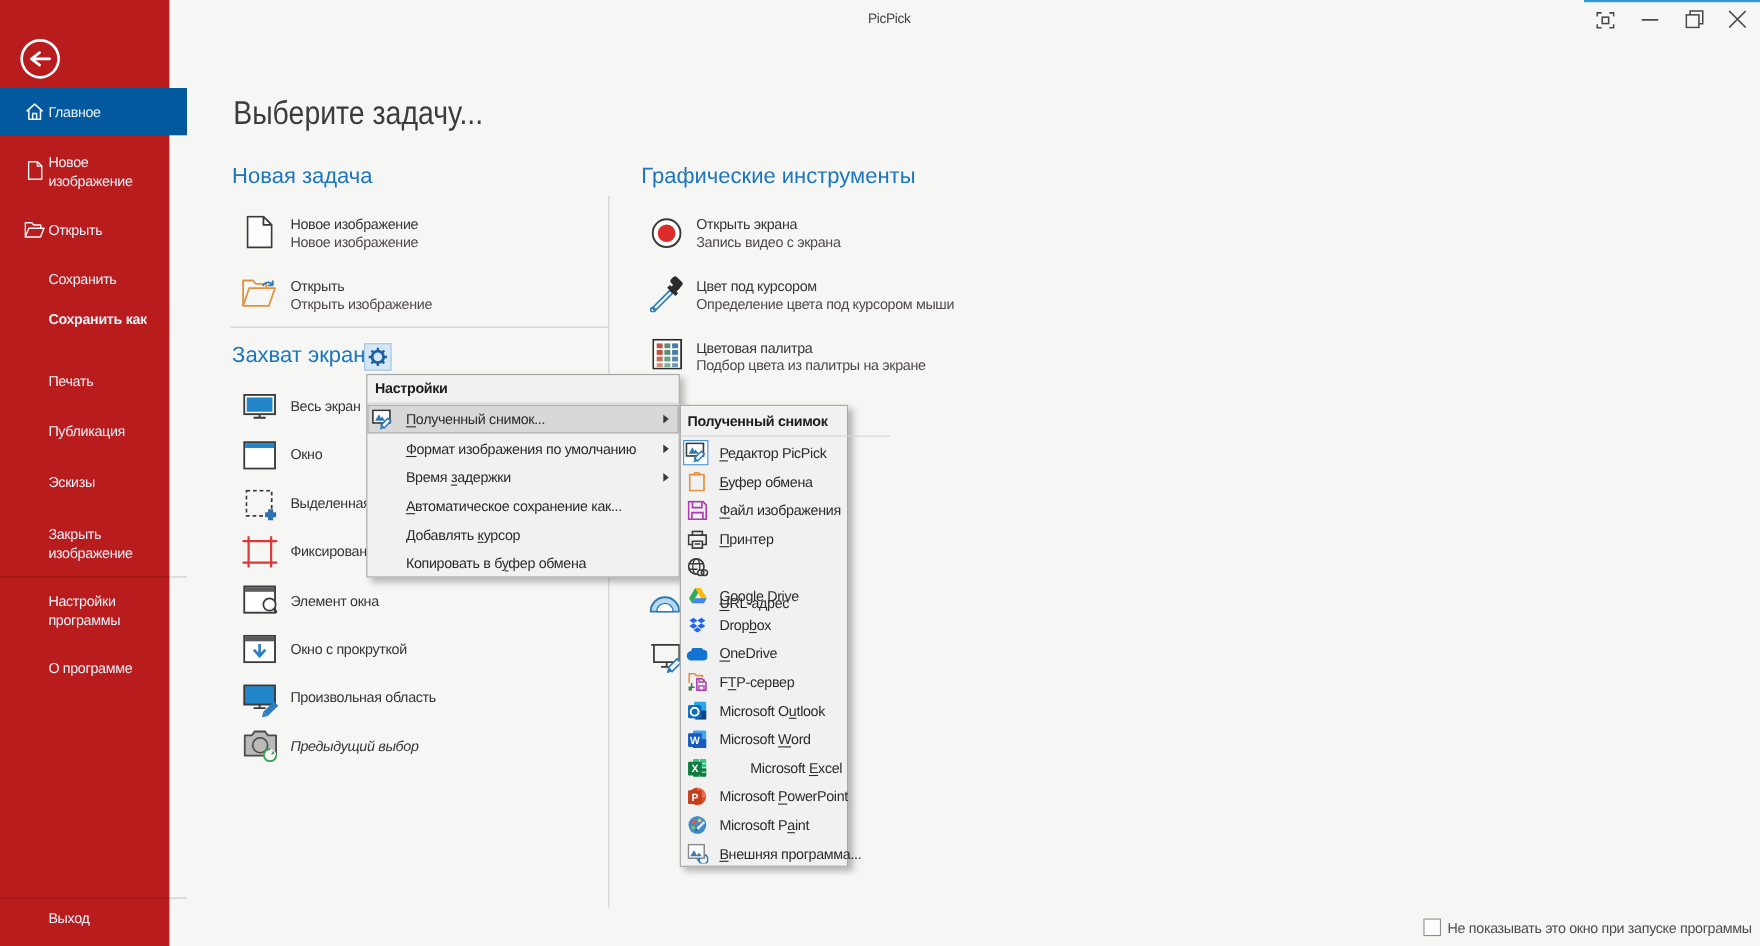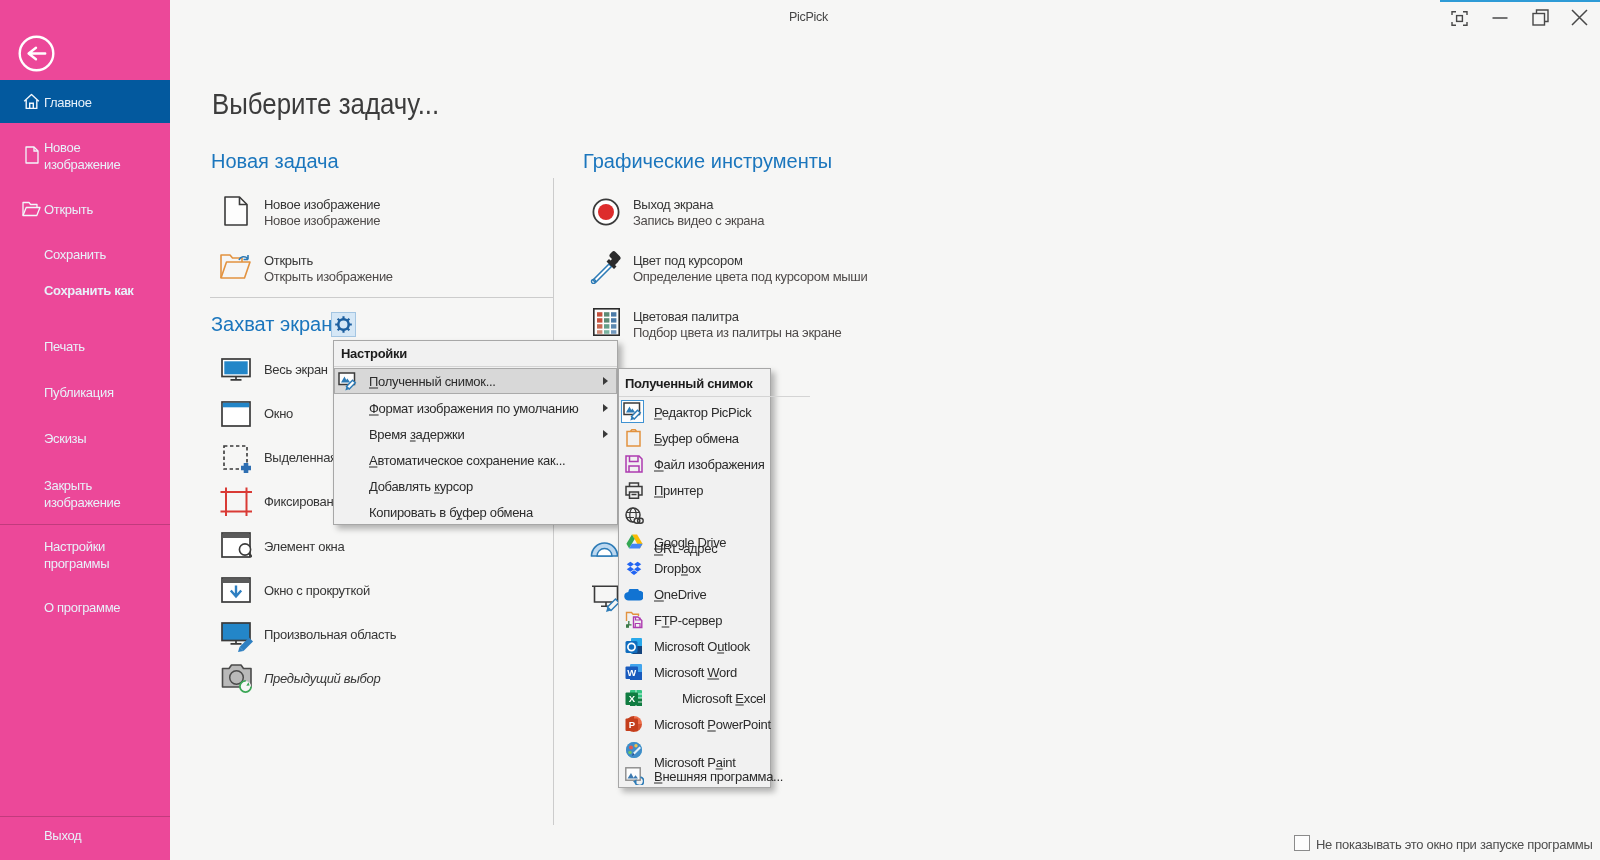--- a/index.html
+++ b/index.html
@@ -1,21 +1,21 @@
 <!DOCTYPE html>
 <html lang="ru"><head>
 <meta charset="utf-8">
 <style>
 * { margin:0; padding:0; box-sizing:border-box; }
 html,body { width:1600px; height:860px; }
 body { font-family:"Liberation Sans",sans-serif; font-size:13px; letter-spacing:-0.3px; background:#f6f6f5; position:relative; overflow:hidden; }
 .ab { position:absolute; }
 .t { position:absolute; transform:translateY(-50%); white-space:nowrap; }
 svg { display:block; }
-#side { position:absolute; left:0; top:0; width:170px; height:860px; background:#ec4899; }
+#side { position:absolute; left:0; top:0; width:154px; height:860px; background:#b91c1c; }
 #side .t, #side .tb { color:#e8f1fa; font-size:13px; }
 .tb { position:absolute; line-height:17px; }
 .sdiv { position:absolute; left:0; width:170px; height:1px; background:rgba(0,0,0,0.18); }
 .h1 { position:absolute; font-size:30px; letter-spacing:0; color:#3c3c3c; transform:translateY(-50%) scaleX(0.862); transform-origin:0 50%; }
 .h2 { position:absolute; font-size:20px; letter-spacing:0; color:#1b76bd; }
 .it { font-size:13px; color:#363636; }
 .is { font-size:13px; color:#4e4a49; }
 .mi { font-size:13px; color:#2b2b2b; }
 .menu { position:absolute; background:#f1f1f1; border:1px solid #a7a7a7; box-shadow:4px 4px 6px rgba(0,0,0,0.28); }
 .msep { position:absolute; height:1px; background:#d4d4d4; }
@@ -152,21 +152,21 @@
 <circle cx="15.5" cy="14.5" r="6.8" fill="none" stroke="#4a4a4a" stroke-width="1.5"></circle>
 <circle cx="24.5" cy="23.5" r="5.6" fill="#f6f6f5" stroke="#3aa655" stroke-width="1.7" stroke-dasharray="26 9"></circle>
 <path d="M27.5 19.2 L28.6 22.4 L25.3 22.8 Z" fill="#3aa655"></path>
 </svg>
 <div class="t it" style="left:264px;top:678px;font-style:italic;">Предыдущий выбор</div>
 
 <svg class="ab" style="left:592px;top:198px;" width="28" height="28" viewBox="0 0 28 28">
 <circle cx="14" cy="14" r="12.6" fill="#ffffff" stroke="#3a3a3a" stroke-width="1.8"></circle>
 <circle cx="14" cy="14" r="8" fill="#dd2c2c"></circle>
 </svg>
-<div class="t it" style="left:633px;top:204px;">Выход экрана</div>
+<div class="t it" style="left:633px;top:204px;">Открыть экрана</div>
 <div class="t is" style="left:633px;top:220px;">Запись видео с экрана</div>
 <svg class="ab" style="left:589px;top:250px;" width="34" height="34" viewBox="0 0 34 34" fill="none">
 <path d="M4 30 L20 14 L22.5 16.5 L6.5 32.5 Z" fill="#ffffff" stroke="#2d7bb6" stroke-width="1.6" stroke-linejoin="round"></path>
 <circle cx="4.5" cy="31.5" r="2" fill="none" stroke="#2d7bb6" stroke-width="1.4"></circle>
 <path d="M17.5 11.5 L20 9 L21.5 10.5 L25 7 L29.5 11.5 L26 15 L27.5 16.5 L25 19 Z" fill="#2b2b2b"></path>
 <rect x="20.5" y="3" width="11" height="7.5" rx="2.5" transform="rotate(45 26 6.75)" fill="#2b2b2b"></rect>
 </svg>
 <div class="t it" style="left:633px;top:260px;">Цвет под курсором</div>
 <div class="t is" style="left:633px;top:276px;">Определение цвета под курсором мыши</div>
 <svg class="ab" style="left:593px;top:308px;" width="27" height="28" viewBox="0 0 27 28">
@@ -314,21 +314,21 @@
 <div class="t mi" style="left:35px;top:355px;">Microsoft <u>P</u>owerPoint</div>
 <svg class="ab" style="left:6px;top:372px;" width="18" height="18" viewBox="0 0 18 18">
 <circle cx="9" cy="9" r="8" fill="#59b3d8"></circle>
 <path d="M9 1 a8 8 0 0 1 8 8 a8 8 0 0 1 -8 8 a4.5 4.5 0 0 1 0 -16 Z" fill="#3f8cc8"></path>
 <circle cx="6" cy="6.5" r="2" fill="#e8554d"></circle>
 <circle cx="11" cy="4.8" r="1.7" fill="#f3c14b"></circle>
 <circle cx="5" cy="11.5" r="1.8" fill="#6fc26b"></circle>
 <path d="M8 12 L14.5 5.5 L16 7 L9.5 13.5 Z" fill="#ffffff" opacity="0.85"></path>
 <path d="M8 12 L7 15 L9.5 13.5 Z" fill="#274b8a"></path>
 </svg>
-<div class="t mi" style="left:35px;top:381px;margin-top:12px;">Microsoft P<u>a</u>int</div>
+<div class="t mi" style="left:35px;top:381px;">Microsoft P<u>a</u>int</div>
 <svg class="ab" style="left:6px;top:398px;" width="19" height="18" viewBox="0 0 19 18">
 <rect x="0.8" y="0.8" width="14.4" height="12.4" fill="#fdfdfd" stroke="#8a8a8a" stroke-width="1.4"></rect>
 <path d="M2.5 11.5 L6 6 L9 11.5 Z M8 11.5 L10.5 8.2 L13 11.5 Z" fill="#3e7ab0"></path>
 <path d="M15.5 10 a4.3 4.3 0 1 1 -5.5 4.2" fill="none" stroke="#2d7bb6" stroke-width="1.6"></path>
 <path d="M8 14.5 L11.5 12.3 L11.5 16.7 Z" fill="#2d7bb6"></path>
 </svg>
 <div class="t mi" style="left:35px;top:407px;"><u>В</u>нешняя программа...</div>
 </div>
 
 <div class="ab" style="left:1294px;top:835px;width:16px;height:16px;background:#fdfdfd;border:1px solid #8b8b8b;"></div>

